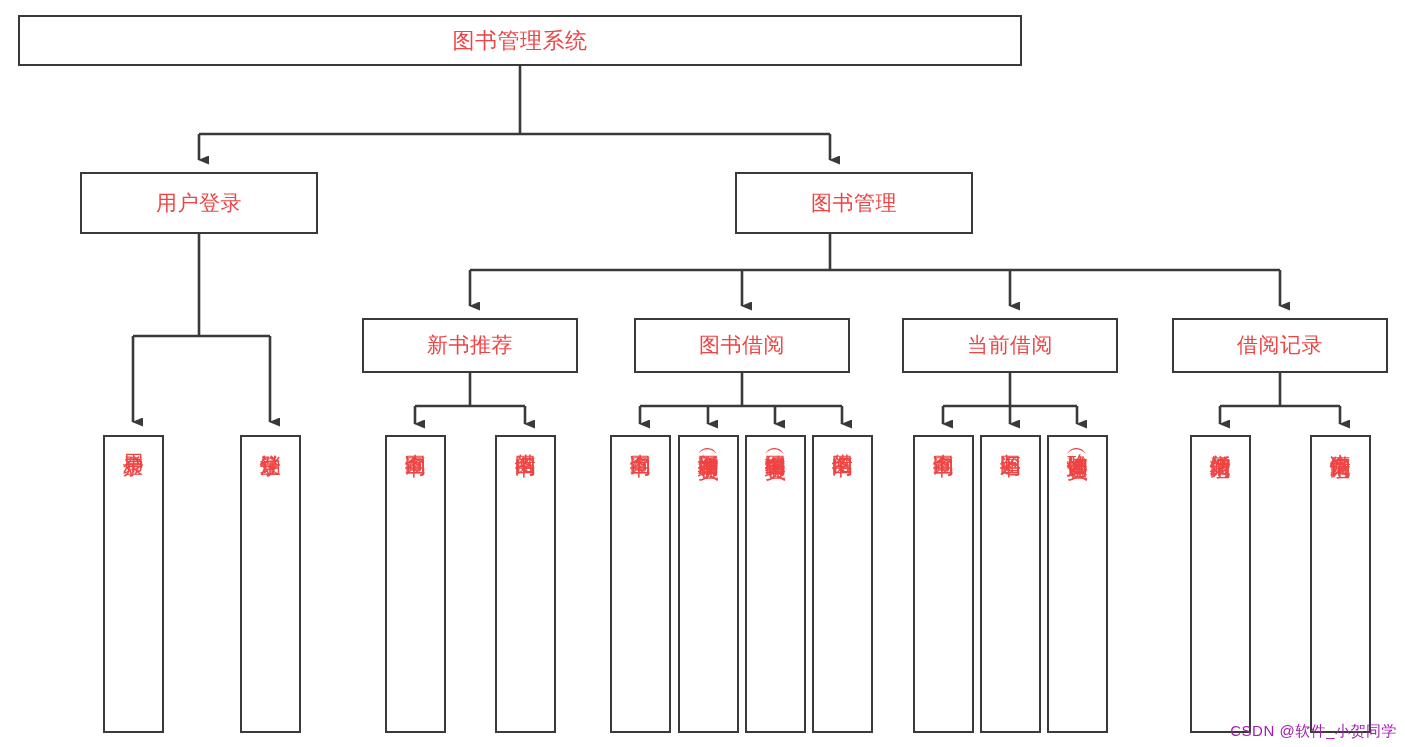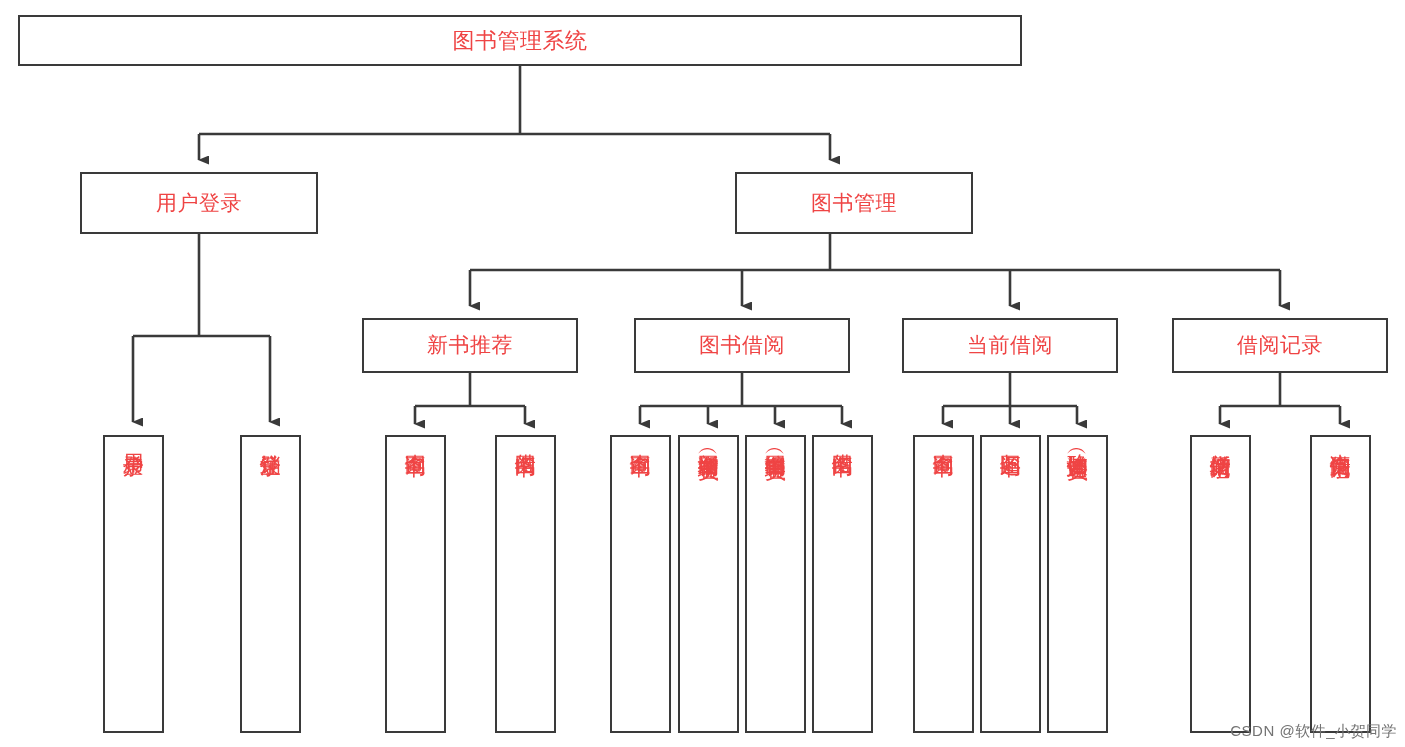--- a/index.html
+++ b/index.html
@@ -58,21 +58,21 @@
     font-size: 21px;
     line-height: 1.22;
     letter-spacing: 1px;
     white-space: nowrap;
   }
   .watermark {
     position: absolute;
     right: 8px;
     bottom: 6px;
     font-size: 15px;
-    color: #737373;
+    color: #a21caf;
     z-index: 5;
     white-space: nowrap;
     letter-spacing: 0.5px;
   }
 </style>
 </head>
 <body>
 
 <div id="canvas">
 

